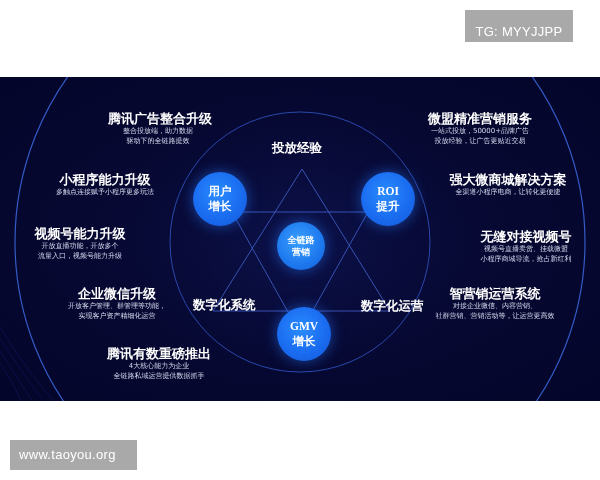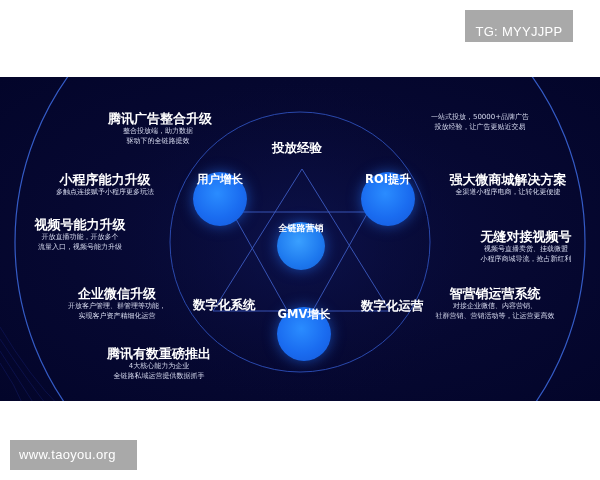--- a/index.html
+++ b/index.html
@@ -17,22 +17,22 @@
   .panel {
     position:absolute; left:0; top:77px; width:600px; height:324px;
     background: radial-gradient(ellipse at 50% 50%, #0a0d3e 0%, #060831 55%, #03052a 100%);
     overflow:hidden;
   }
   .panel svg.bg { position:absolute; left:0; top:0; }
   .node {
     position:absolute; border-radius:50%;
     background: radial-gradient(circle at 45% 40%, #2a8cff 0%, #1a6cf0 55%, #1457d8 100%);
     box-shadow: 0 0 14px rgba(40,120,255,0.55);
-    color:#fff; font-weight:bold; display:flex; flex-direction:row;
-    justify-content:center; text-align:center; line-height:15px;
+    color:#fff; font-weight:bold; display:flex; flex-direction:column;
+    align-items:center; justify-content:center; text-align:center; line-height:15px;font-family:Liberation Serif, serif;
   }
   .node span { display:block; }
   .node-big { width:54px; height:54px; font-size:11.5px; }
   .node-center { width:48px; height:48px; font-size:9px; line-height:12px;
     background: radial-gradient(circle at 45% 40%, #3aa0ff 0%, #1d78ee 60%, #155fd6 100%);}
   .vertex-label {
     position:absolute; color:#ffffff; font-weight:bold; font-size:12.5px; white-space:nowrap;
   }
   .feature {
     position:absolute; text-align:center; color:#fff;
@@ -96,37 +96,38 @@
 
   <div class="feature" style="left:108px; top:35px; width:100px;">
     <div class="ft">腾讯广告整合升级</div>
     <div class="fd">整合投放端，助力数据</div>
     <div class="fd">驱动下的全链路提效</div>
   </div>
   <div class="feature" style="left:50px; top:96px; width:110px;">
     <div class="ft">小程序能力升级</div>
     <div class="fd">多触点连接赋予小程序更多玩法</div>
   </div>
-  <div class="feature" style="left:30px; top:141px; width:100px;">
+  <div class="feature" style="left:30px; top:150px; width:100px;">
     <div class="ft">视频号能力升级</div>
     <div class="fd">开放直播功能，开放多个</div>
     <div class="fd">流量入口，视频号能力升级</div>
   </div>
   <div class="feature" style="left:62px; top:210px; width:110px;">
     <div class="ft">企业微信升级</div>
     <div class="fd">开放客户管理、群管理等功能，</div>
     <div class="fd">实现客户资产精细化运营</div>
   </div>
   <div class="feature" style="left:104px; top:270px; width:110px;">
     <div class="ft">腾讯有数重磅推出</div>
     <div class="fd">4大核心能力为企业</div>
     <div class="fd">全链路私域运营提供数据抓手</div>
   </div>
 
   <div class="feature" style="left:425px; top:35px; width:110px;">
+    <div class="ft">微盟精准营销服务</div>
     <div class="fd">一站式投放，50000+品牌广告</div>
     <div class="fd">投放经验，让广告更贴近交易</div>
   </div>
   <div class="feature" style="left:448px; top:96px; width:120px;">
     <div class="ft">强大微商城解决方案</div>
     <div class="fd">全渠道小程序电商，让转化更便捷</div>
   </div>
   <div class="feature" style="left:476px; top:153px; width:100px;">
     <div class="ft">无缝对接视频号</div>
     <div class="fd">视频号直播卖货、挂载微盟</div>

